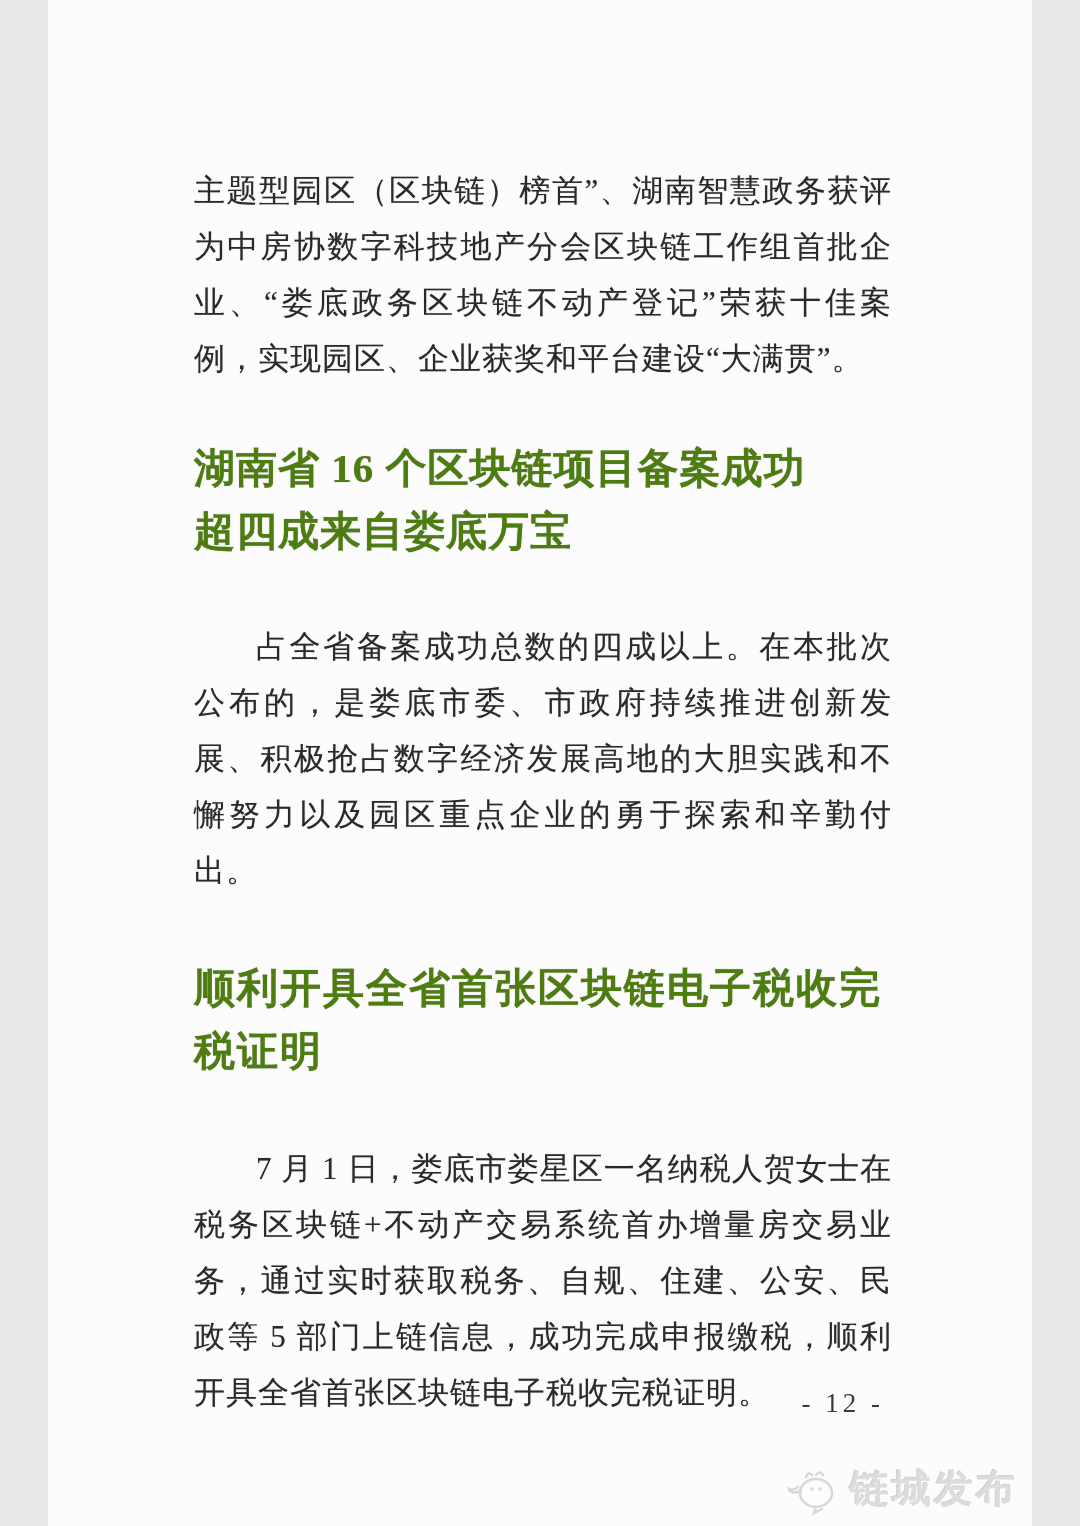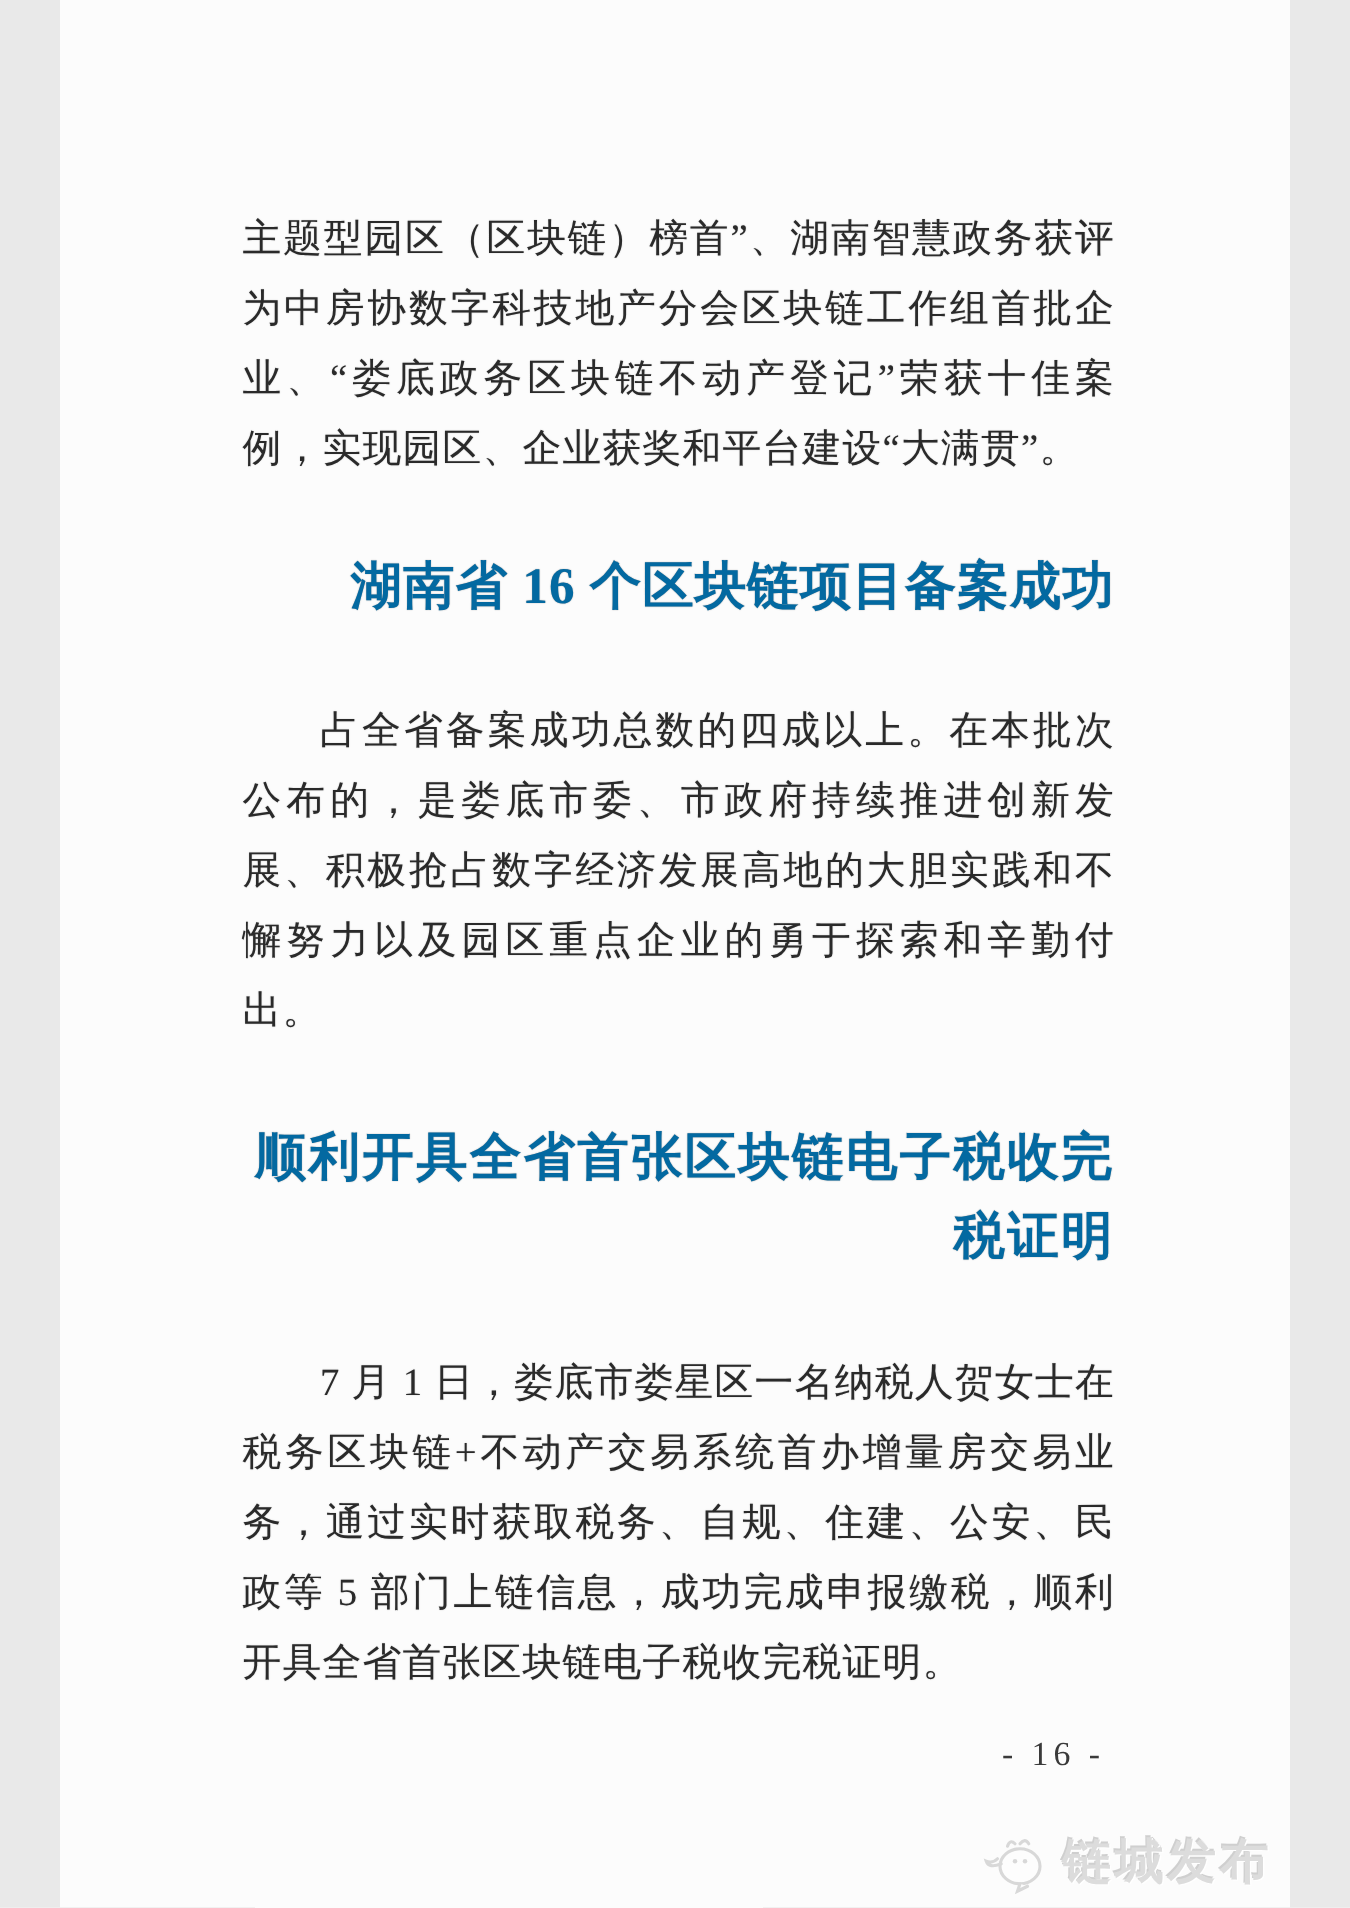--- a/index.html
+++ b/index.html
@@ -32,22 +32,22 @@
   }
   .body-para.no-indent {
     text-indent: 0;
   }
   .heading {
     margin: 0;
     font-size: 41px;
     font-weight: bold;
     line-height: 63px;
     letter-spacing: 1px;
-    text-align: right;
-    color: #0369a1;
+    text-align: left;
+    color: #4d7c0f;
     text-shadow: 0 0 1px rgba(20,20,20,0.45);
   }
   h1.heading {
     margin: 50px 0 56px 0;
   }
   .heading-line {
     display: block;
   }
   h2.heading {
     margin: 58px 0 58px 0;
@@ -87,32 +87,33 @@
 </head>
 <body>
 
 <div class="page">
   <div class="content">
 
     <p class="body-para no-indent">主题型园区（区块链）榜首”、湖南智慧政务获评为中房协数字科技地产分会区块链工作组首批企业、“娄底政务区块链不动产登记”荣获十佳案例，实现园区、企业获奖和平台建设“大满贯”。</p>
 
     <h1 class="heading">
       <span class="heading-line">湖南省 16 个区块链项目备案成功</span>
+      <span class="heading-line">超四成来自娄底万宝</span>
     </h1>
 
 
     <p class="body-para">占全省备案成功总数的四成以上。在本批次公布的，是娄底市委、市政府持续推进创新发展、积极抢占数字经济发展高地的大胆实践和不懈努力以及园区重点企业的勇于探索和辛勤付出。</p>
 
     <h2 class="heading">顺利开具全省首张区块链电子税收完税证明</h2>
 
     <p class="body-para">7 月 1 日，娄底市娄星区一名纳税人贺女士在税务区块链+不动产交易系统首办增量房交易业务，通过实时获取税务、自规、住建、公安、民政等 5 部门上链信息，成功完成申报缴税，顺利开具全省首张区块链电子税收完税证明。</p>
 
   </div>
 
-  <div class="page-number">- 16 -</div>
+  <div class="page-number">- 12 -</div>
 
   <div class="watermark">
     <span class="wm-icon">
       <svg viewBox="0 0 56 56" width="56" height="56">
         <g fill="none" stroke="#d8d8d8" stroke-width="2.5" stroke-linecap="round">
           <ellipse cx="30" cy="32" rx="16" ry="14" fill="#fdfdfd"></ellipse>
           <path d="M15 30 Q5 34 3 28 Q8 30 12 26"></path>
           <path d="M20 16 Q22 10 26 14"></path>
           <path d="M30 14 Q34 9 37 14"></path>
           <circle cx="26" cy="28" r="1.8" fill="#d8d8d8" stroke="none"></circle>

